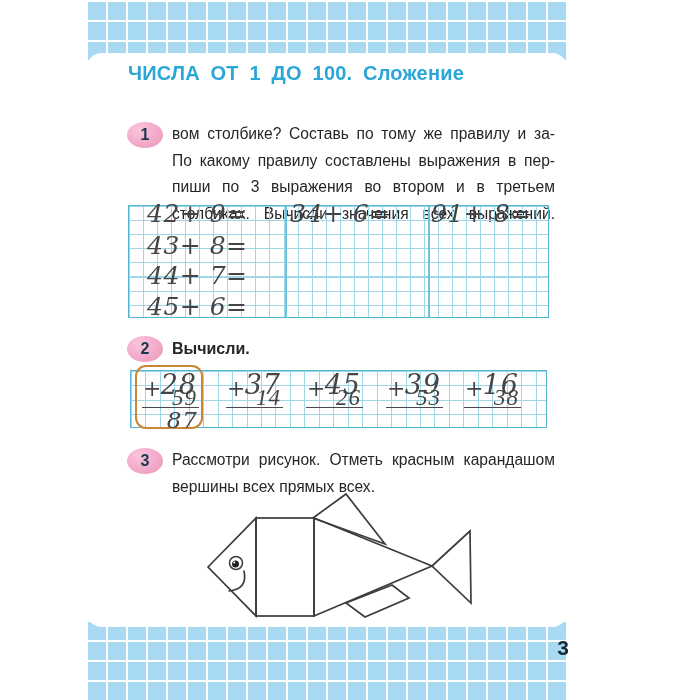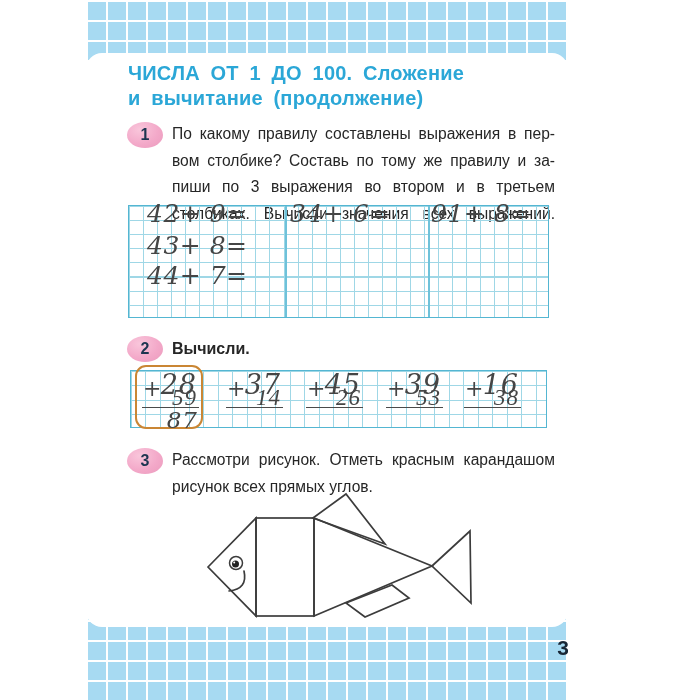--- a/index.html
+++ b/index.html
@@ -82,40 +82,40 @@
 </head>
 <body>
 
 <div id="stage">
 
   <div class="checker"></div>
   <div class="card"></div>
 
   <div class="title">
     <div>ЧИСЛА ОТ 1 ДО 100. Сложение</div>
-    <div>и вычитание (продолжение)</div>
   </div>
 
   <div class="badge" style="left:127px; top:122px;">
     <span>1</span>
   </div>
   <div class="ex-text" style="top:121px;">
+    <div class="jline">вом столбике? Составь по тому же правилу и за-</div>
     <div class="jline">По какому правилу составлены выражения в пер-</div>
-    <div class="jline">вом столбике? Составь по тому же правилу и за-</div>
     <div class="jline">пиши по 3 выражения во втором и в третьем</div>
     <div class="jline">столбиках. Вычисли значения всех выражений.</div>
   </div>
 
   <div class="sq-grid grid1">
     <div class="vsep" style="left:156px;"></div>
     <div class="vsep" style="left:299px;"></div>
   </div>
   <span class="hand expr" style="left:147px; top:201px;">42+ 9=</span>
   <span class="hand expr" style="left:147px; top:233px;">43+ 8=</span>
   <span class="hand expr" style="left:147px; top:263px;">44+ 7=</span>
+  <span class="hand expr" style="left:147px; top:294px;">45+ 6=</span>
   <span class="hand expr" style="left:290px; top:201px;">34+ 6=</span>
   <span class="hand expr" style="left:431px; top:201px;">91+ 8=</span>
 
   <div class="badge" style="left:127px; top:336px;">
     <span>2</span>
   </div>
   <div class="label-text" style="left:172px; top:340px;font-weight:bold;">Вычисли.</div>
 
   <div class="sq-grid grid2"></div>
   <div class="hibox"></div>
@@ -150,21 +150,21 @@
     <span class="hand p-top">16</span>
     <span class="hand p-bot">38</span>
     <span class="p-line"></span>
   </div>
 
   <div class="badge" style="left:127px; top:448px;">
     <span>3</span>
   </div>
   <div class="ex-text" style="top:446px; line-height:27px;">
     <div class="jline">Рассмотри рисунок. Отметь красным карандашом</div>
-    <div class="nline">рисунок всех прямых углов.</div>
+    <div class="nline">вершины всех прямых всех.</div>
   </div>
 
   <svg class="fish" width="300" height="140" viewBox="0 0 300 140">
     <g fill="none" stroke="#3c3c3c" stroke-width="1.7" stroke-linejoin="miter">
       <polygon points="18,82 66,33 66,131"></polygon>
       <rect x="66" y="33" width="58" height="98"></rect>
       <polygon points="124,33 124,131 242,81"></polygon>
       <polygon points="123,33 156,9 195,59"></polygon>
       <polygon points="242,81 280,46 281,118"></polygon>
       <polygon points="156,118 202,100 219,113 175,132"></polygon>

